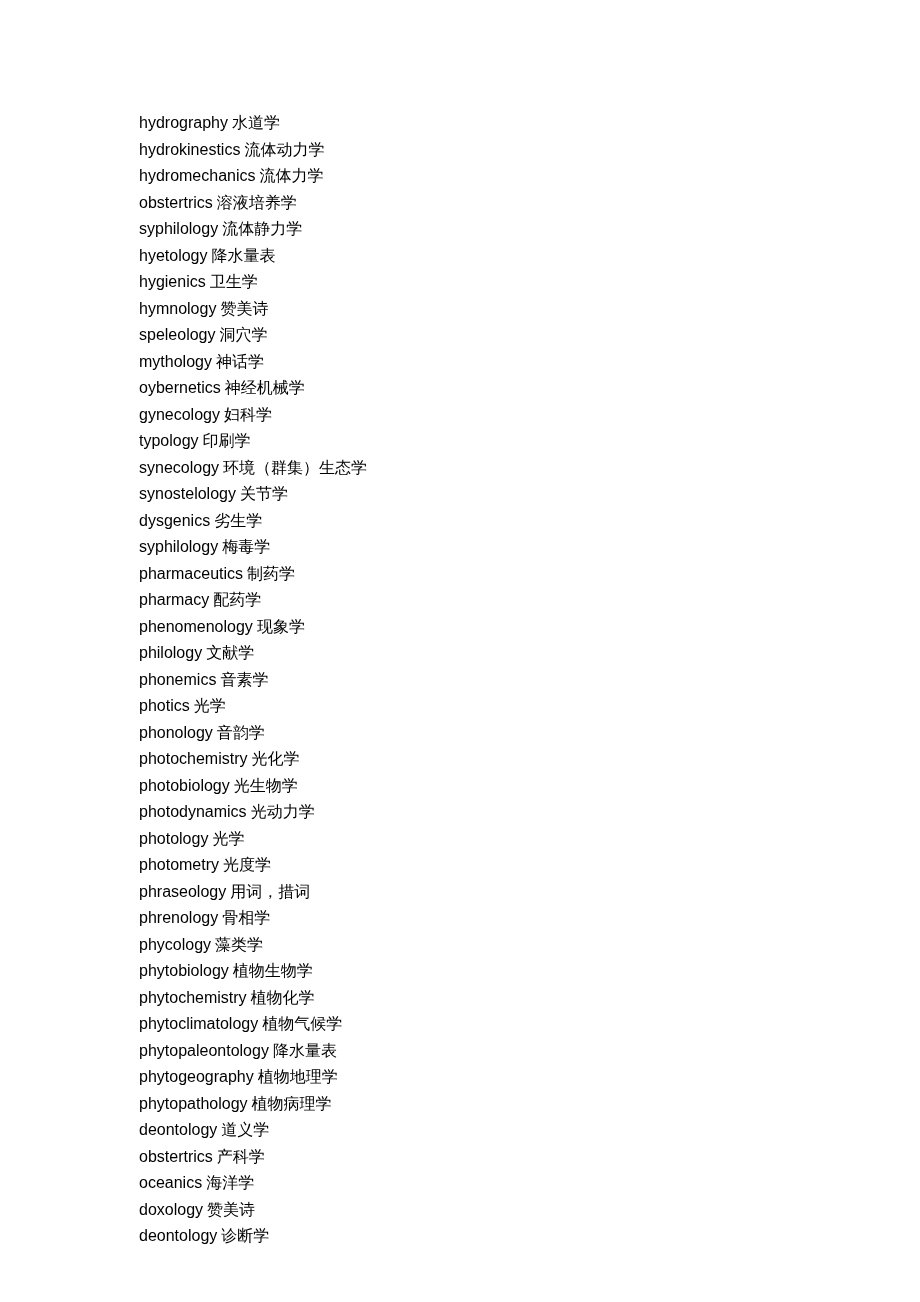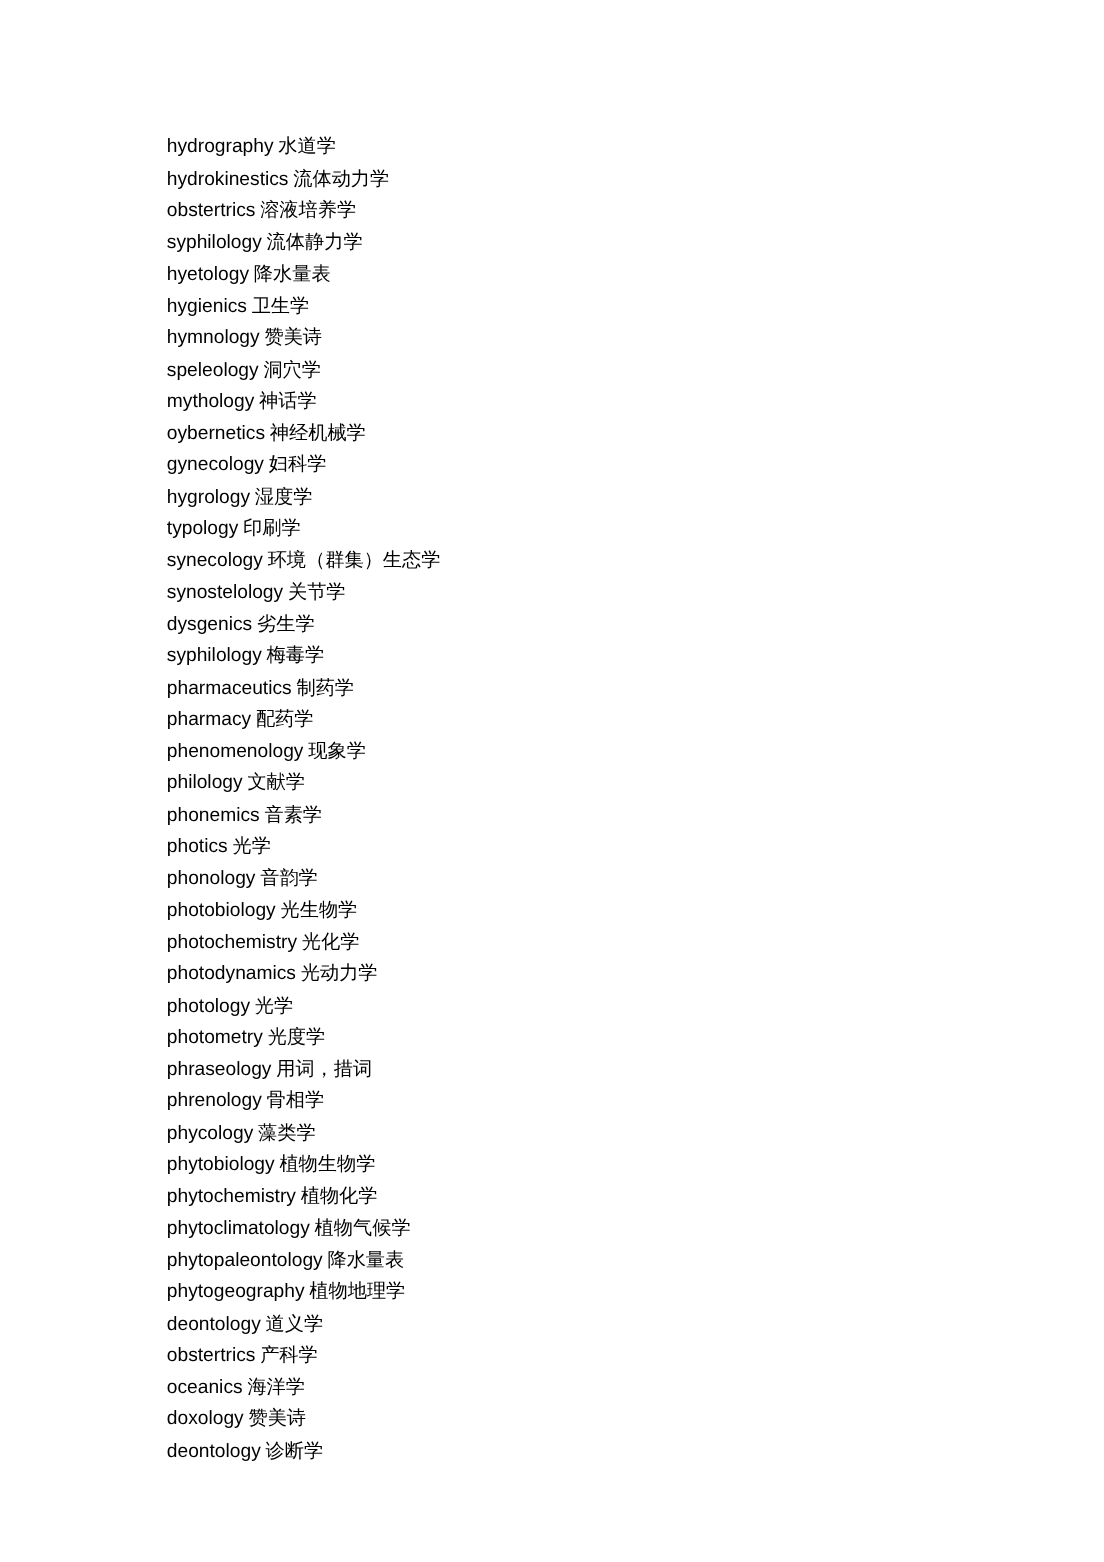--- a/index.html
+++ b/index.html
@@ -25,53 +25,54 @@
     .definition {
       font-family: Liberation Serif, serif;
     }
   </style>
 </head>
 <body>
 
 <div id="entries-container">
     <div class="entry"><span class="term">hydrography</span>  <span class="definition">水道学</span></div>
     <div class="entry"><span class="term">hydrokinestics</span>  <span class="definition">流体动力学</span></div>
+    <div class="entry"><span class="term">hydromechanics</span>  <span class="definition">流体力学</span></div>
     <div class="entry"><span class="term">obstertrics</span>  <span class="definition">溶液培养学</span></div>
     <div class="entry"><span class="term">syphilology</span>  <span class="definition">流体静力学</span></div>
     <div class="entry"><span class="term">hyetology</span>  <span class="definition">降水量表</span></div>
     <div class="entry"><span class="term">hygienics</span>  <span class="definition">卫生学</span></div>
     <div class="entry"><span class="term">hymnology</span>  <span class="definition">赞美诗</span></div>
     <div class="entry"><span class="term">speleology</span>  <span class="definition">洞穴学</span></div>
     <div class="entry"><span class="term">mythology</span>  <span class="definition">神话学</span></div>
     <div class="entry"><span class="term">oybernetics</span>  <span class="definition">神经机械学</span></div>
     <div class="entry"><span class="term">gynecology</span>  <span class="definition">妇科学</span></div>
-    <div class="entry"><span class="term">hygrology</span>  <span class="definition">湿度学</span></div>
     <div class="entry"><span class="term">typology</span>  <span class="definition">印刷学</span></div>
     <div class="entry"><span class="term">synecology</span>  <span class="definition">环境（群集）生态学</span></div>
     <div class="entry"><span class="term">synostelology</span>  <span class="definition">关节学</span></div>
     <div class="entry"><span class="term">dysgenics</span>  <span class="definition">劣生学</span></div>
     <div class="entry"><span class="term">syphilology</span>  <span class="definition">梅毒学</span></div>
     <div class="entry"><span class="term">pharmaceutics</span>  <span class="definition">制药学</span></div>
     <div class="entry"><span class="term">pharmacy</span>  <span class="definition">配药学</span></div>
     <div class="entry"><span class="term">phenomenology</span>  <span class="definition">现象学</span></div>
     <div class="entry"><span class="term">philology</span>  <span class="definition">文献学</span></div>
     <div class="entry"><span class="term">phonemics</span>  <span class="definition">音素学</span></div>
     <div class="entry"><span class="term">photics</span>  <span class="definition">光学</span></div>
     <div class="entry"><span class="term">phonology</span>  <span class="definition">音韵学</span></div>
+    <div class="entry"><span class="term">photochemistry</span>  <span class="definition">光化学</span></div>
     <div class="entry"><span class="term">photobiology</span>  <span class="definition">光生物学</span></div>
-    <div class="entry"><span class="term">photochemistry</span>  <span class="definition">光化学</span></div>
     <div class="entry"><span class="term">photodynamics</span>  <span class="definition">光动力学</span></div>
     <div class="entry"><span class="term">photology</span>  <span class="definition">光学</span></div>
     <div class="entry"><span class="term">photometry</span>  <span class="definition">光度学</span></div>
     <div class="entry"><span class="term">phraseology</span>  <span class="definition">用词，措词</span></div>
     <div class="entry"><span class="term">phrenology</span>  <span class="definition">骨相学</span></div>
     <div class="entry"><span class="term">phycology</span>  <span class="definition">藻类学</span></div>
     <div class="entry"><span class="term">phytobiology</span>  <span class="definition">植物生物学</span></div>
     <div class="entry"><span class="term">phytochemistry</span>  <span class="definition">植物化学</span></div>
     <div class="entry"><span class="term">phytoclimatology</span>  <span class="definition">植物气候学</span></div>
     <div class="entry"><span class="term">phytopaleontology</span>  <span class="definition">降水量表</span></div>
     <div class="entry"><span class="term">phytogeography</span>  <span class="definition">植物地理学</span></div>
+    <div class="entry"><span class="term">phytopathology</span>  <span class="definition">植物病理学</span></div>
     <div class="entry"><span class="term">deontology</span>  <span class="definition">道义学</span></div>
     <div class="entry"><span class="term">obstertrics</span>  <span class="definition">产科学</span></div>
     <div class="entry"><span class="term">oceanics</span>  <span class="definition">海洋学</span></div>
     <div class="entry"><span class="term">doxology</span>  <span class="definition">赞美诗</span></div>
     <div class="entry"><span class="term">deontology</span>  <span class="definition">诊断学</span></div>
   </div>
 
 </body></html>

